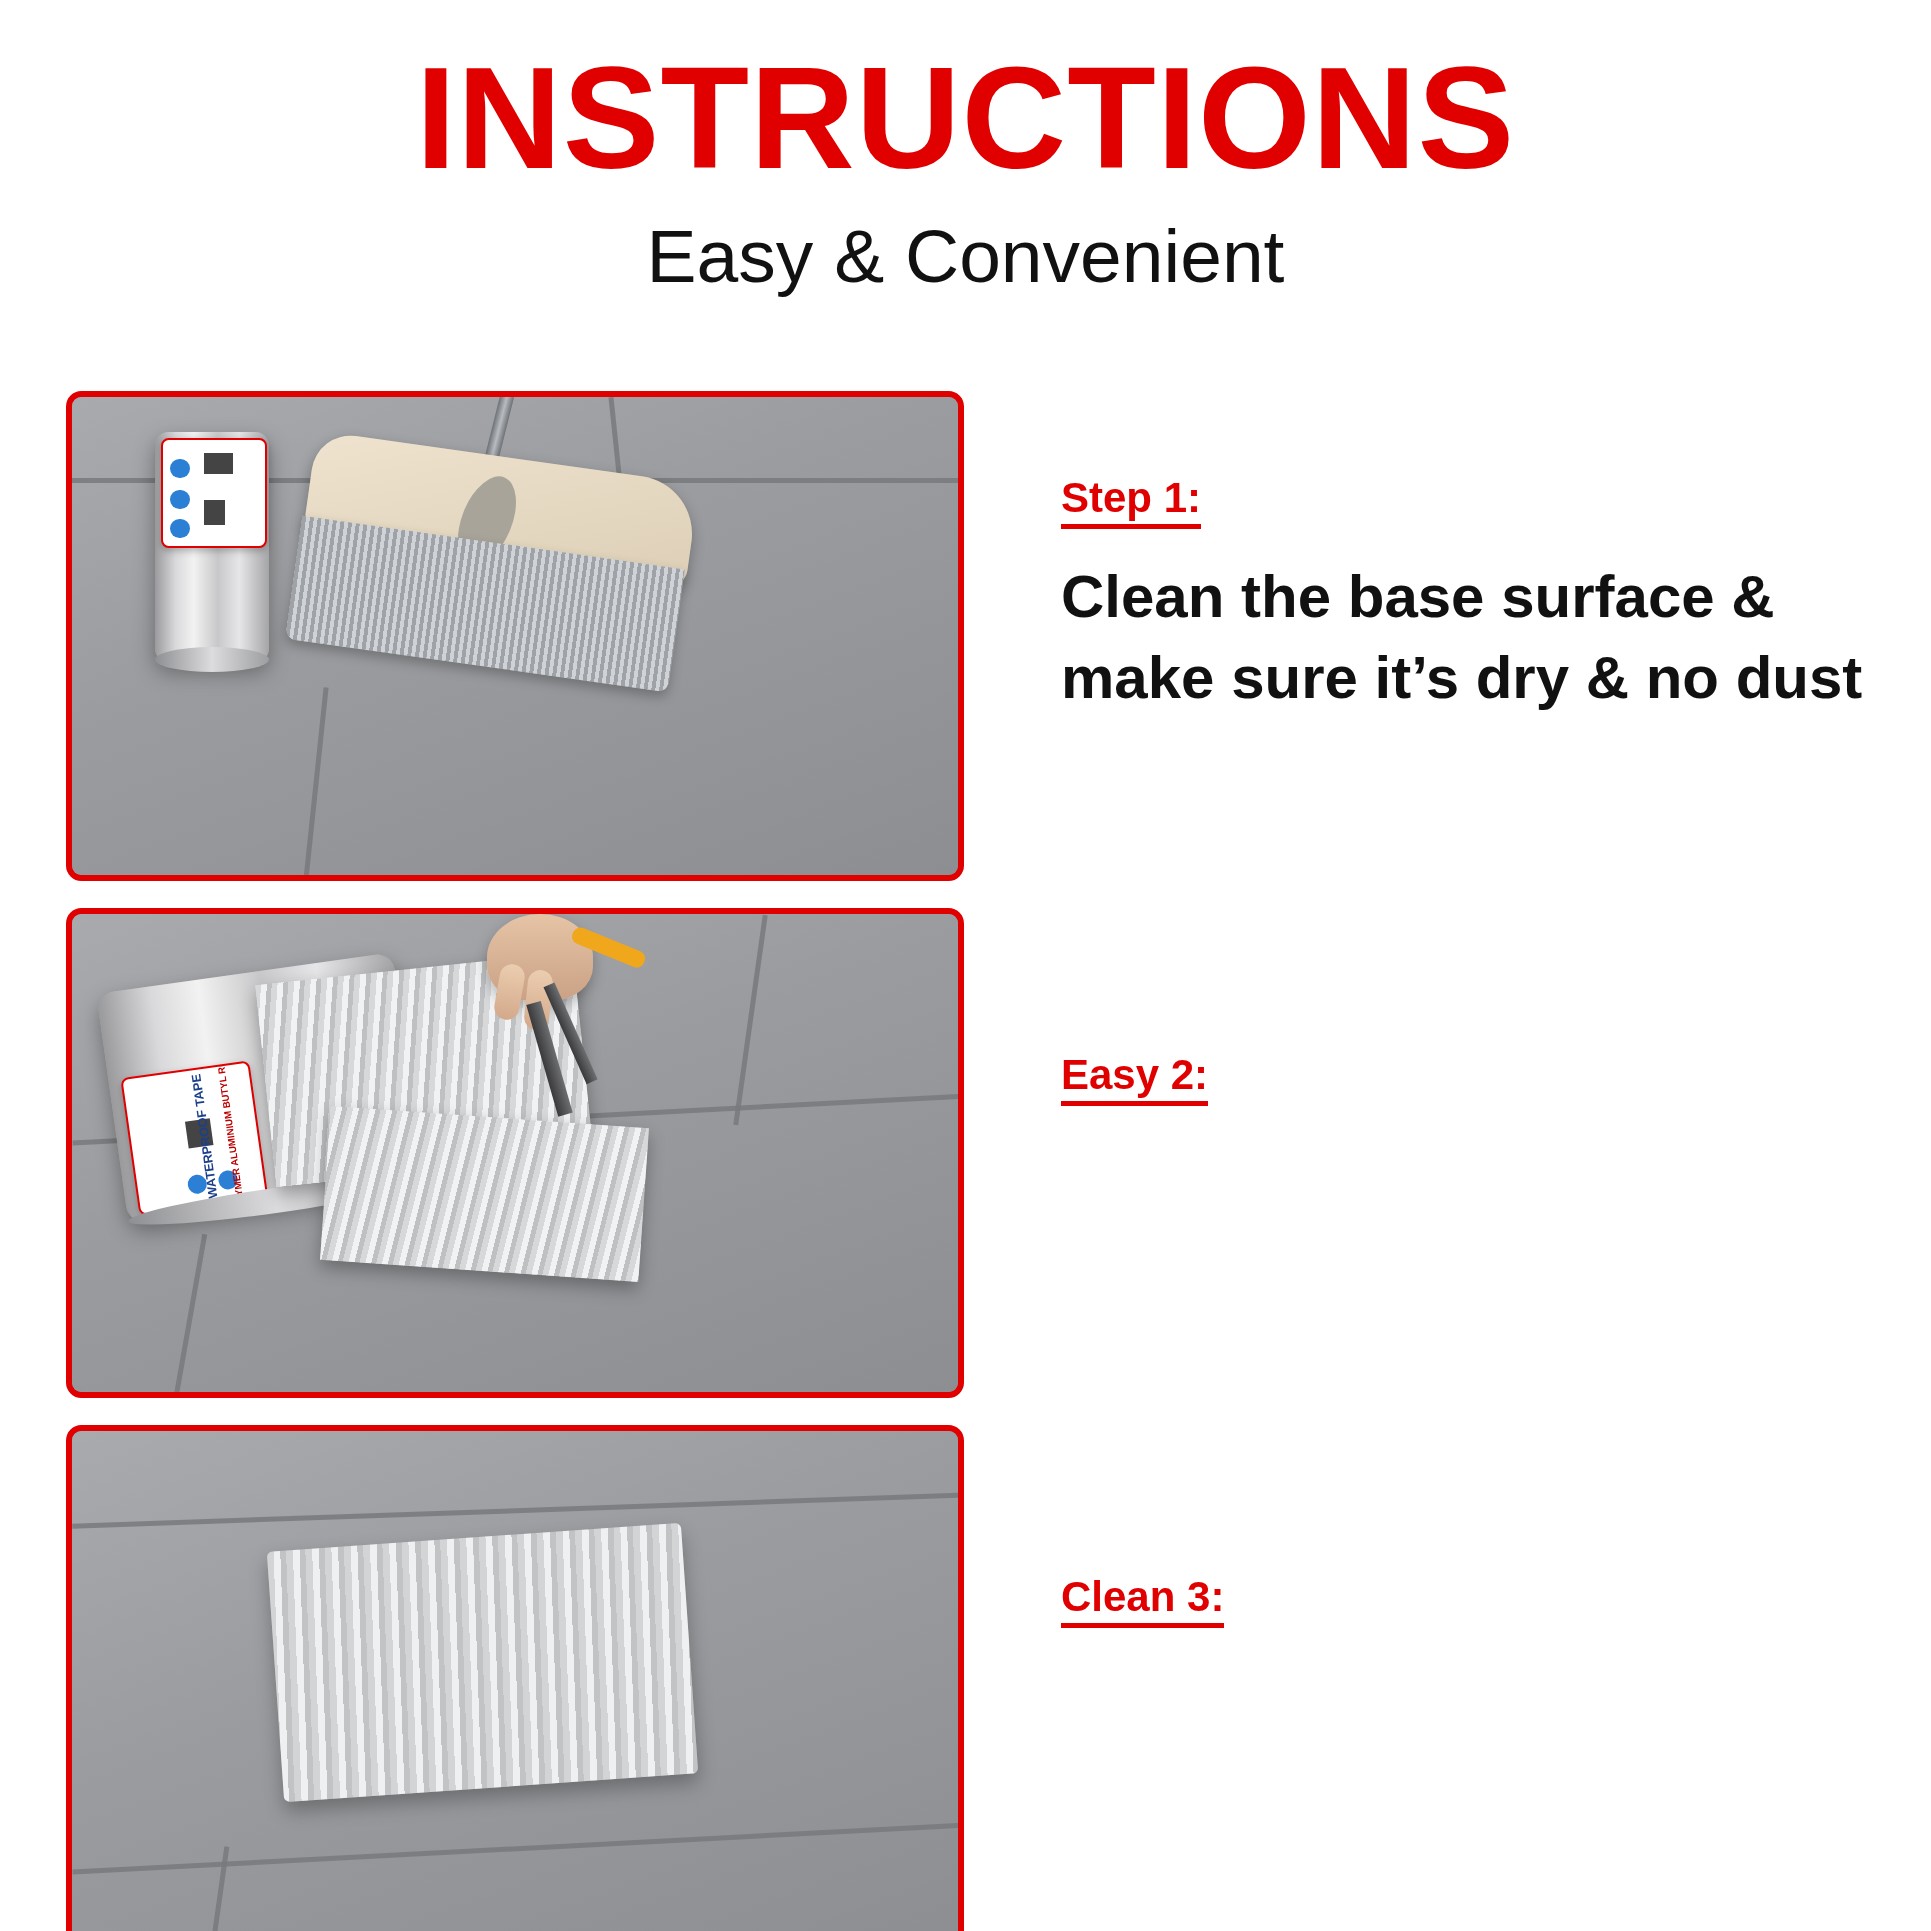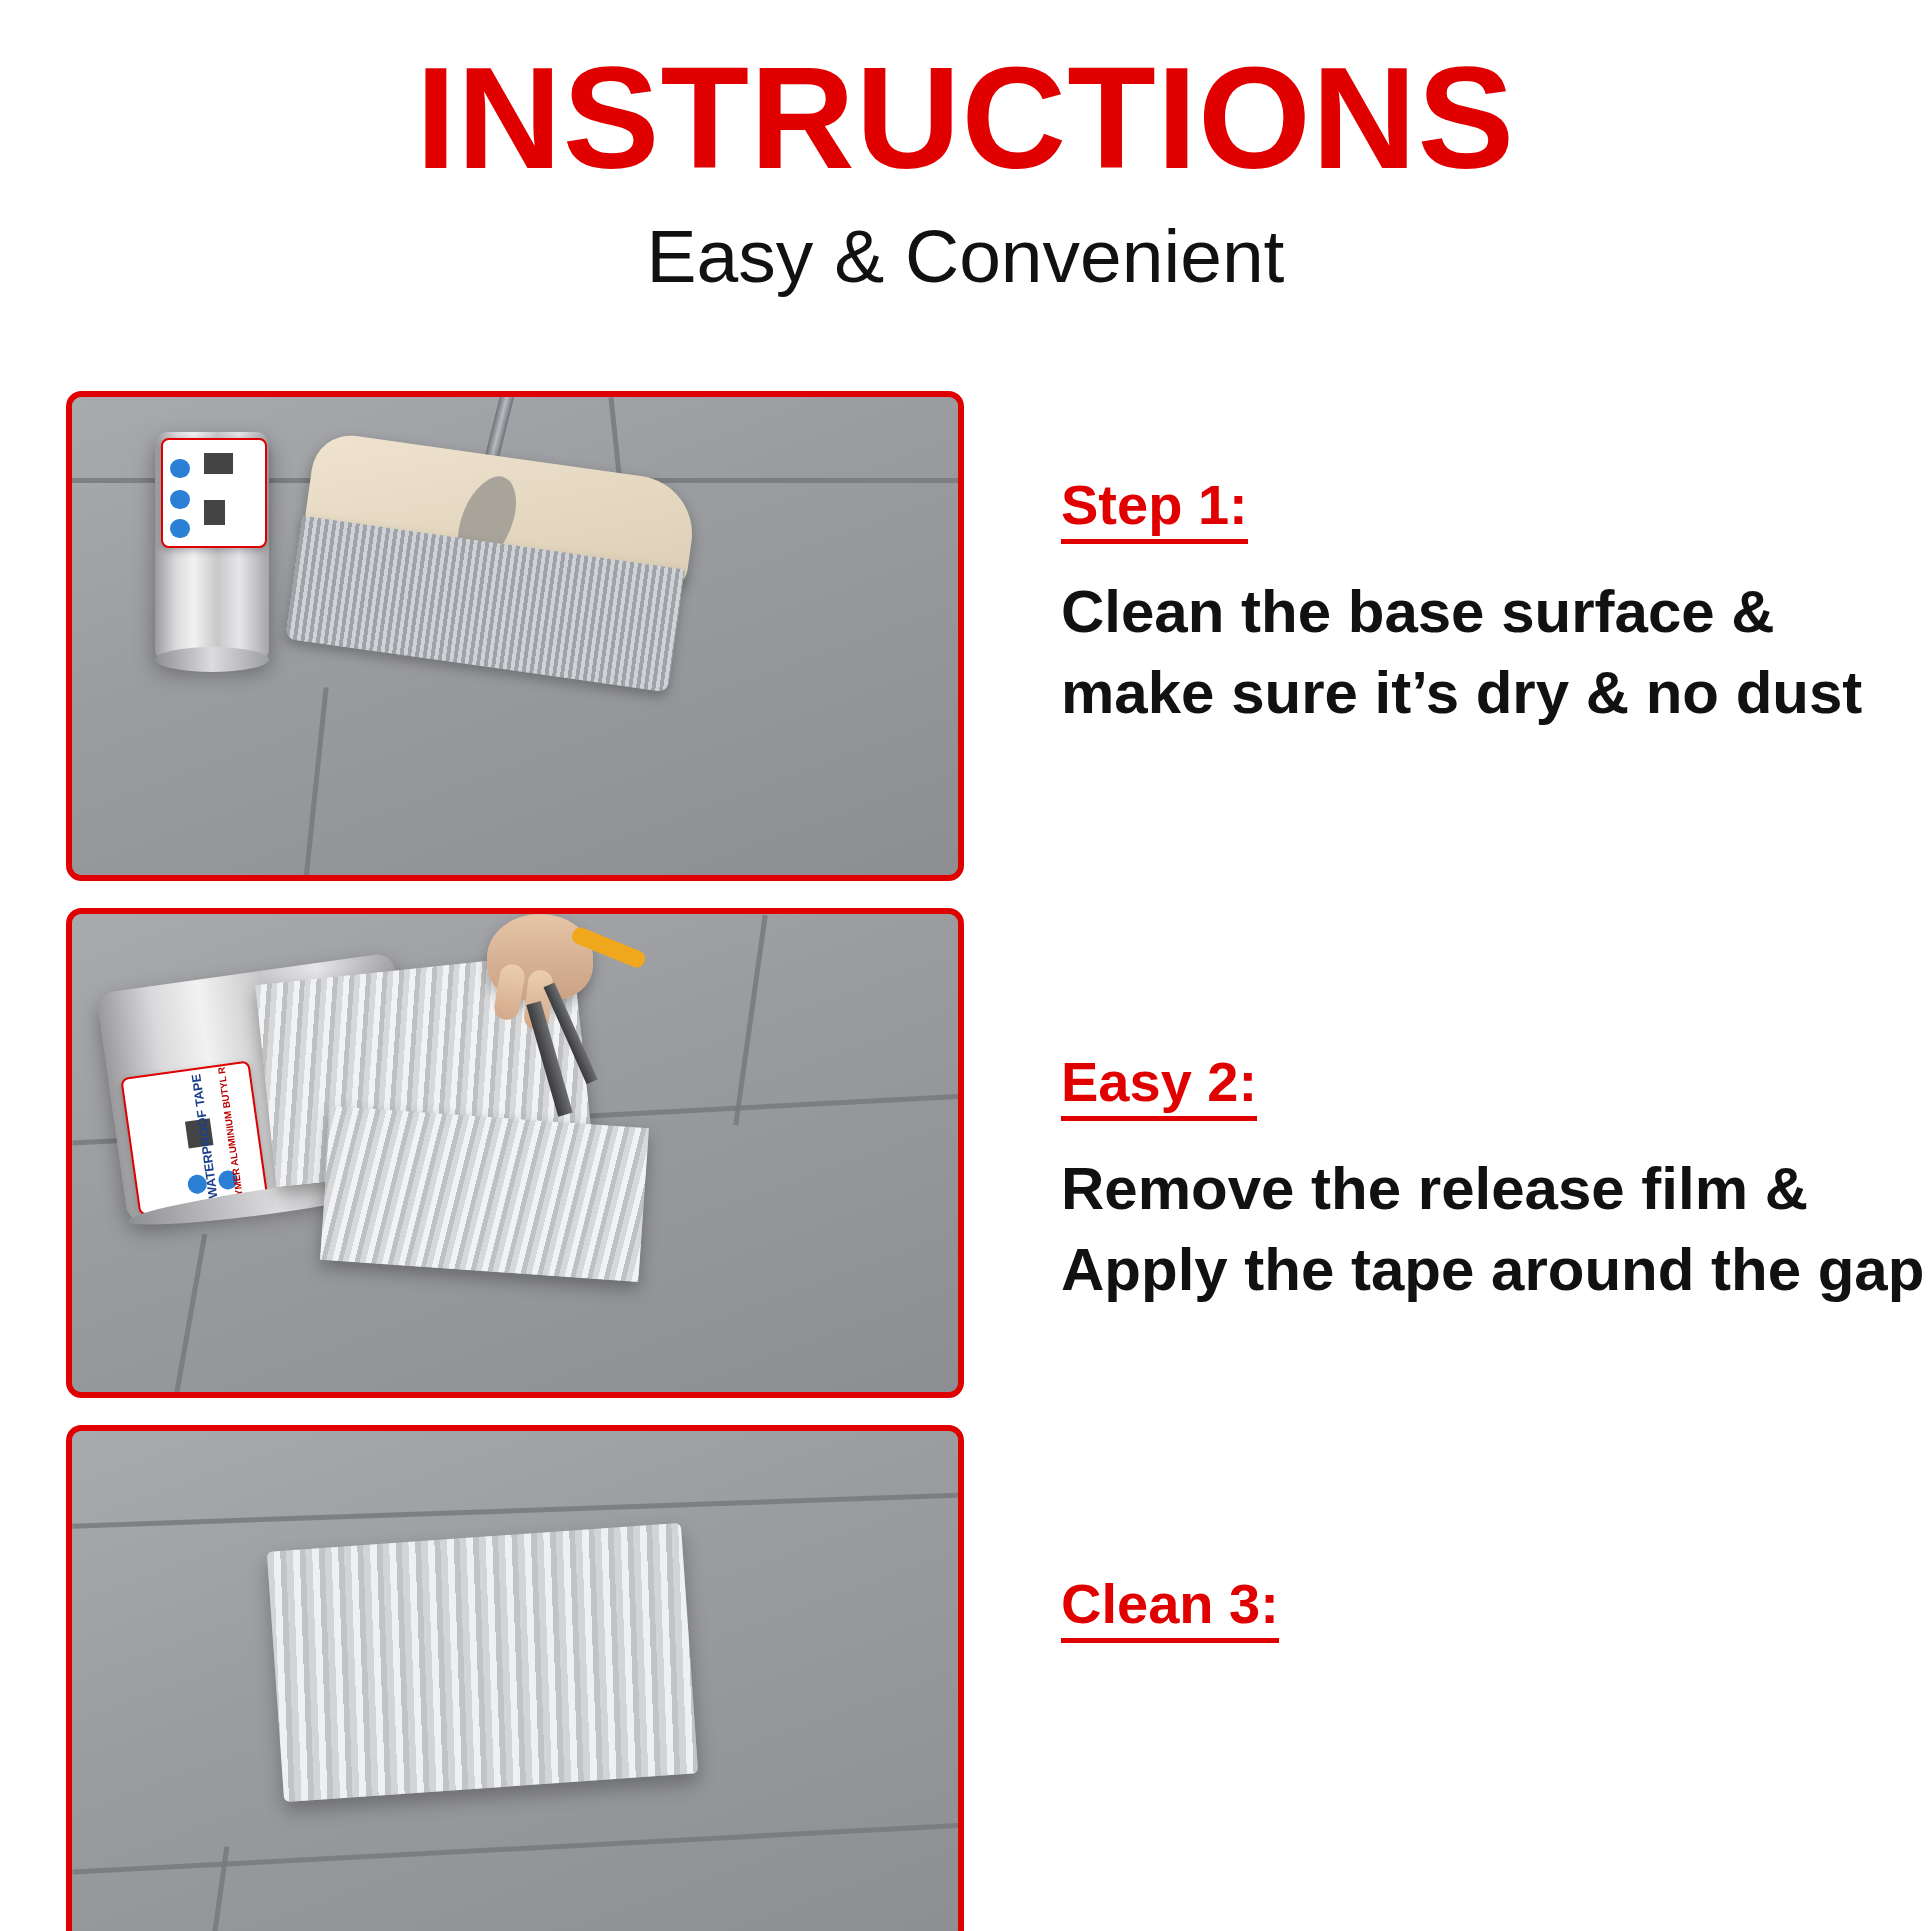--- a/index.html
+++ b/index.html
@@ -65,21 +65,21 @@
   .photo.h3 { height: 526px; }
 
   .text-col {
     flex: 1;
     padding-left: 97px;
     position: relative;
   }
   .step-label {
     color: #e00000;
     font-weight: bold;
-    font-size: 56px;
+    font-size: 42px;
     display: inline-block;
     border-bottom: 5.8px solid #e00000;
     padding-bottom: 3.9px;
     line-height: 1.05;
   }
   .step-body {
     color: #111111;
     font-weight: bold;
     font-size: 60px;
     line-height: 1.35;
@@ -274,22 +274,20 @@
         <div class="hand" style="left:415px;top:0px;width:106px;height:87px;"></div>
         <div class="finger" style="left:425px;top:50px;width:25px;height:56px;transform:rotate(10deg);"></div>
         <div class="finger" style="left:454px;top:56px;width:25px;height:60px;transform:rotate(6deg);"></div>
         <div class="scissor-grip" style="left:498px;top:25px;width:77px;height:17.4px;transform:rotate(22deg);"></div>
         <div class="scissor-blade" style="left:454px;top:89px;width:15.4px;height:116px;transform:rotate(-16deg);"></div>
         <div class="scissor-blade" style="left:471px;top:71px;width:11.6px;height:106px;transform:rotate(-24deg);"></div>
       </div>
     </div>
     <div class="text-col t2">
       <div class="step-label">Easy 2:</div>
-      <div class="step-body">Remove the release film &amp;
-Apply the tape around the gap</div>
     </div>
   </div>
 
   <div class="step-row">
     <div class="photo-wrap">
       <div class="photo h3">
         <div class="floor"></div>
         <div class="grout" style="left:0;top:77px;width:898px;height:4.8px;transform:rotate(-2deg);"></div>
         <div class="grout" style="left:0;top:415px;width:898px;height:4.8px;transform:rotate(-3deg);"></div>
         <div class="grout" style="left:145px;top:415px;width:4.8px;height:106px;transform:rotate(8deg);"></div>

